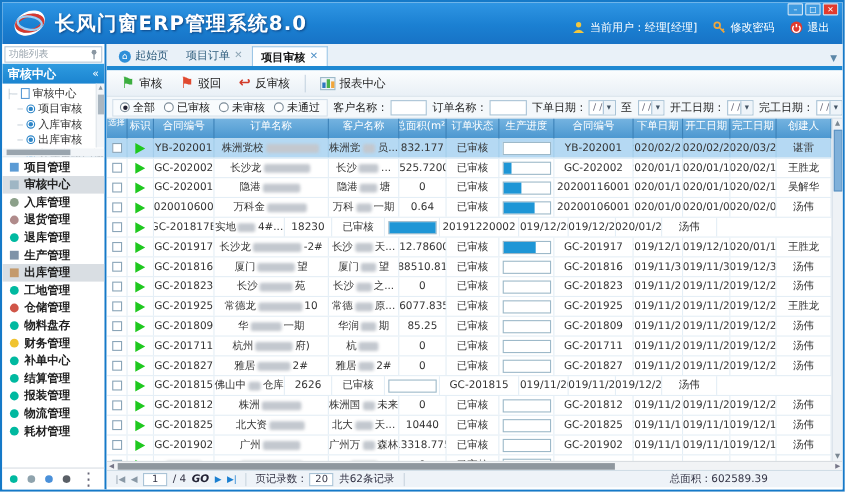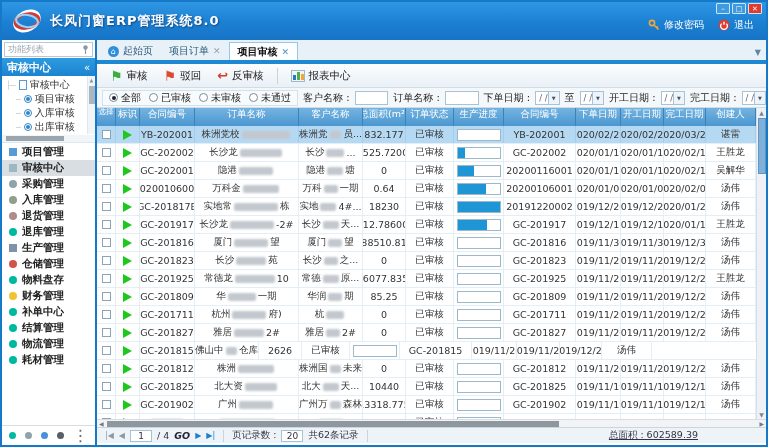--- a/index.html
+++ b/index.html
@@ -4,21 +4,21 @@
 <style>
   * { box-sizing:border-box; margin:0; padding:0; }
   body { font-family:"DejaVu Sans","Liberation Sans",sans-serif; background:#cfd8e0; }
   .window { width:768px; height:447px; position:relative; background:#fff;
     border:2px solid #1579c8; overflow:hidden; }
 
   
   .titlebar { height:38px; background:linear-gradient(180deg,#2f96e4 0%,#1b80d2 55%,#1773c6 100%);
     display:flex; align-items:center; position:relative; padding-left:8px; }
   .logo { width:34px; height:30px; margin-right:6px; flex:0 0 auto; }
-  .app-title { color:#fff; font-size:13px; font-weight:bold; letter-spacing:1px;
+  .app-title { color:#fff; font-size:18px; font-weight:bold; letter-spacing:1px;
     text-shadow:1px 1px 2px rgba(0,0,40,.45); }
   .user-area { position:absolute; right:12px; top:16px; display:flex; align-items:center;
     gap:14px; color:#fff; font-size:10px; white-space:nowrap; }
   .user-item { display:flex; align-items:center; gap:4px; cursor:default; }
   .picon { width:12px; height:12px; display:inline-block; }
   .win-controls { position:absolute; top:1px; right:4px; display:flex; gap:2px; }
   .wbtn { width:14px; height:11px; font-size:7px; line-height:10px; text-align:center;
     color:#fff; border:1px solid #cfe4f5; background:#3f9be0; border-radius:1px; }
   .wbtn.close { background:#e23b2e; }
 
@@ -140,35 +140,42 @@
   
   .pager { height:16px; background:#eef3f8; border-top:1px solid #c9d7e2; display:flex;
     align-items:center; font-size:9.5px; color:#334; padding:0 8px; gap:5px; flex:0 0 auto;
     white-space:nowrap; }
   .pnav { font-size:8px; color:#8a99a6; }
   .pnav.blue { color:#1b7fd0; }
   .pbox-input { width:22px; height:12px; background:#fff; border:1px solid #a9c3d6;
     font-size:9px; text-align:center; line-height:11px; }
   .go { font-weight:bold; font-style:italic; color:#223; font-size:9.5px; }
   .psep { width:1px; height:12px; background:#c9d4de; margin:0 3px; }
-  .total-area { margin-left:auto; padding-right:60px;text-decoration:underline; }
+  .total-area { margin-left:auto; padding-right:60px; }
 </style>
 </head>
 <body>
 
 <div class="window">
 
   <div class="titlebar">
     <svg class="logo" viewBox="0 0 34 30">
       <ellipse cx="17" cy="15" rx="13" ry="9" fill="none" stroke="#ffffff" stroke-width="3" transform="rotate(-28 17 15)"></ellipse>
       <ellipse cx="17" cy="15" rx="12" ry="7" fill="none" stroke="#d6382f" stroke-width="3" transform="rotate(-12 17 15)"></ellipse>
       <ellipse cx="17" cy="15" rx="11" ry="6" fill="none" stroke="#9fd0f5" stroke-width="2" transform="rotate(8 17 15)"></ellipse>
     </svg>
     <span class="app-title">长风门窗ERP管理系统8.0</span>
     <div class="user-area">
+      <span class="user-item">
+        <svg class="picon" viewBox="0 0 12 12">
+            <circle cx="6" cy="3.5" r="2.4" fill="#f3c73e"></circle>
+            <path d="M1 11 q5 -6 10 0 z" fill="#f3c73e"></path>
+          </svg>
+        <span>当前用户 : 经理[经理]</span>
+      </span>
       <span class="user-item">
         <svg class="picon" viewBox="0 0 12 12">
             <circle cx="4" cy="4" r="2.6" fill="none" stroke="#f0a63c" stroke-width="1.6"></circle>
             <path d="M6 6 L10.5 10.5 M8.5 8.5 l1.5 -1.2" stroke="#f0a63c" stroke-width="1.6" fill="none"></path>
           </svg>
         <span>修改密码</span>
       </span>
       <span class="user-item">
         <svg class="picon" viewBox="0 0 12 12">
             <circle cx="6" cy="6" r="5.4" fill="#e23b2e"></circle>
@@ -246,58 +253,66 @@
       <div class="sb-menu" id="sb-menu">
           <div class="sb-item">
             <span class="mico square" style="background: rgb(91, 155, 213);"></span>
             <span>项目管理</span>
           </div>
           <div class="sb-item sel">
             <span class="mico square" style="background: rgb(159, 182, 196);"></span>
             <span>审核中心</span>
           </div>
           <div class="sb-item">
-            <span class="mico circle" style="background: rgb(143, 163, 173);"></span>
-            <span>采购管理</span>
-          </div>
-          <div class="sb-item">
             <span class="mico circle" style="background: rgb(140, 160, 138);"></span>
             <span>入库管理</span>
           </div>
           <div class="sb-item">
             <span class="mico circle" style="background: rgb(176, 139, 139);"></span>
             <span>退货管理</span>
           </div>
           <div class="sb-item">
             <span class="mico circle" style="background: rgb(0, 185, 160);"></span>
             <span>退库管理</span>
           </div>
           <div class="sb-item">
             <span class="mico square" style="background: rgb(127, 147, 168);"></span>
             <span>生产管理</span>
           </div>
+          <div class="sb-item sel">
+            <span class="mico square" style="background: rgb(196, 154, 108);"></span>
+            <span>出库管理</span>
+          </div>
+          <div class="sb-item">
+            <span class="mico circle" style="background: rgb(0, 185, 160);"></span>
+            <span>工地管理</span>
+          </div>
           <div class="sb-item">
             <span class="mico circle" style="background: rgb(208, 85, 72);"></span>
             <span>仓储管理</span>
           </div>
           <div class="sb-item">
             <span class="mico circle" style="background: rgb(0, 185, 160);"></span>
             <span>物料盘存</span>
           </div>
           <div class="sb-item">
             <span class="mico circle" style="background: rgb(240, 195, 48);"></span>
             <span>财务管理</span>
           </div>
           <div class="sb-item">
             <span class="mico circle" style="background: rgb(0, 185, 160);"></span>
             <span>补单中心</span>
           </div>
           <div class="sb-item">
             <span class="mico circle" style="background: rgb(0, 185, 160);"></span>
             <span>结算管理</span>
+          </div>
+          <div class="sb-item">
+            <span class="mico circle" style="background: rgb(0, 185, 160);"></span>
+            <span>报装管理</span>
           </div>
           <div class="sb-item">
             <span class="mico circle" style="background: rgb(0, 185, 160);"></span>
             <span>物流管理</span>
           </div>
           <div class="sb-item">
             <span class="mico circle" style="background: rgb(0, 185, 160);"></span>
             <span>耗材管理</span>
           </div>
         </div>
@@ -564,25 +579,20 @@
               <div class="gc c12">汤伟</div>
             </div>
             <div class="grow">
               <div class="gc c0">
                 <span class="cbx"></span>
               </div>
               <div class="gc c1">
                 <span class="tri"></span>
               </div>
               <div class="gc c2">GC-201817B</div>
-              <div class="gc c3">
-                <span>实地常</span>
-                <span class="blob" style="width: 44px;"></span>
-                <span>栋</span>
-              </div>
               <div class="gc c4">
                 <span>实地</span>
                 <span class="blob" style="width: 16px;"></span>
                 <span>4#...</span>
               </div>
               <div class="gc c5">18230</div>
               <div class="gc c6">已审核</div>
               <div class="gc c7">
                 <span class="pbox">
                   <span class="pfill" style="width: 100%; display: block;"></span>

